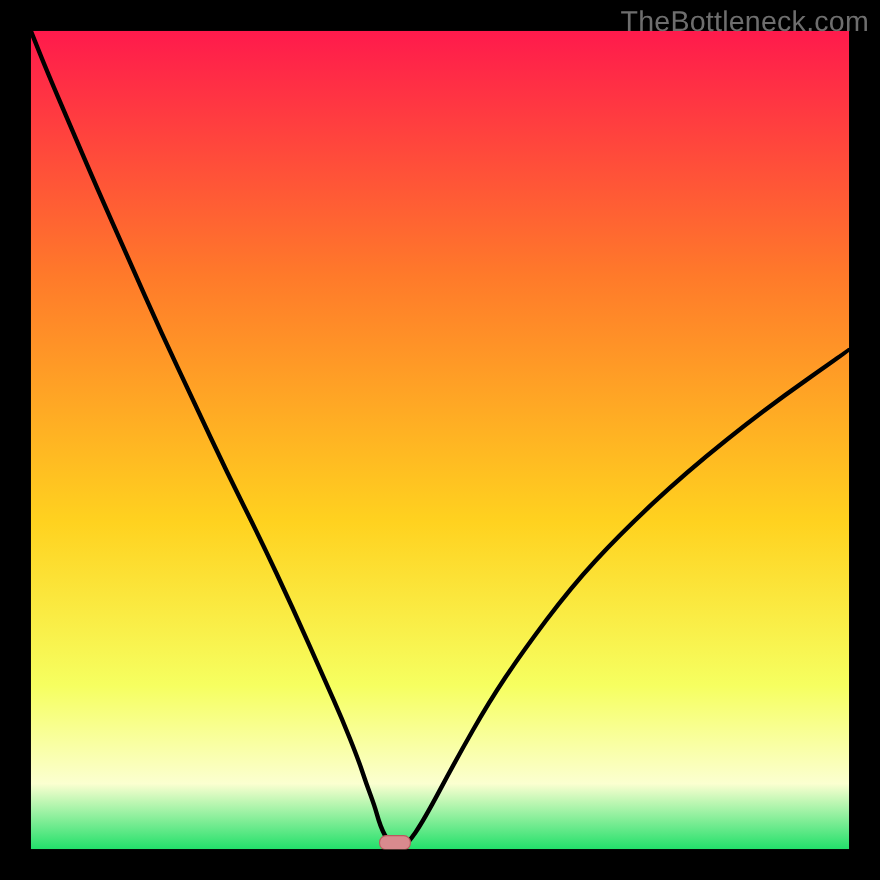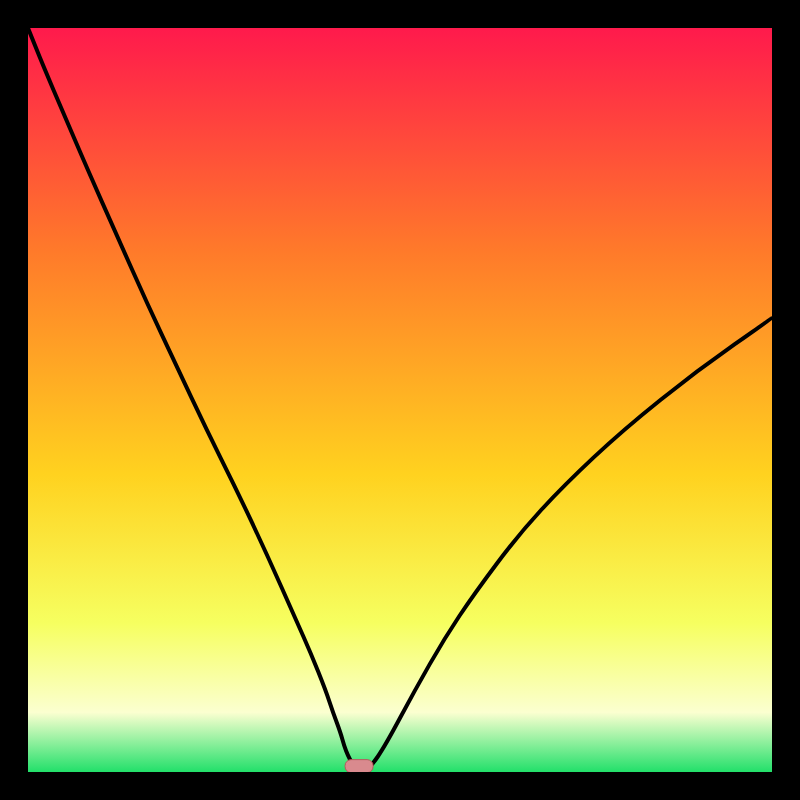--- a/index.html
+++ b/index.html
@@ -40,20 +40,21 @@
   svg {
     display: block;
     width: 100%;
     height: 100%;
   }
 </style>
 </head>
 <body>
 
 <div class="frame">
+  <div class="watermark">TheBottleneck.com</div>
 
   <div class="plot-wrap">
     <svg id="chart-svg" viewBox="0 0 744 744" preserveAspectRatio="none">
       <defs>
         <linearGradient id="bg-grad" x1="0" y1="0" x2="0" y2="1">
             <stop offset="0%" stop-color="#ff1a4c"></stop>
             <stop offset="30%" stop-color="#ff7a2a"></stop>
             <stop offset="60%" stop-color="#ffd21f"></stop>
             <stop offset="80%" stop-color="#f6ff60"></stop>
             <stop offset="92%" stop-color="#fbffd0"></stop>

